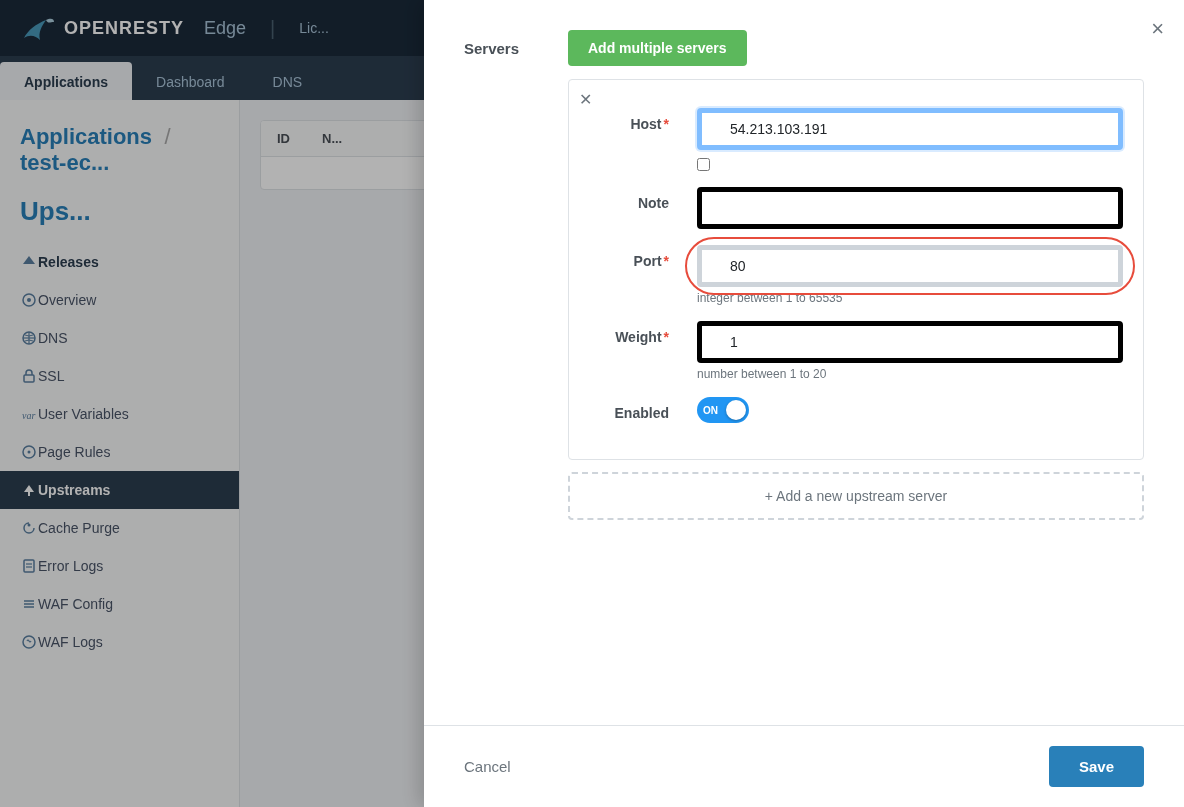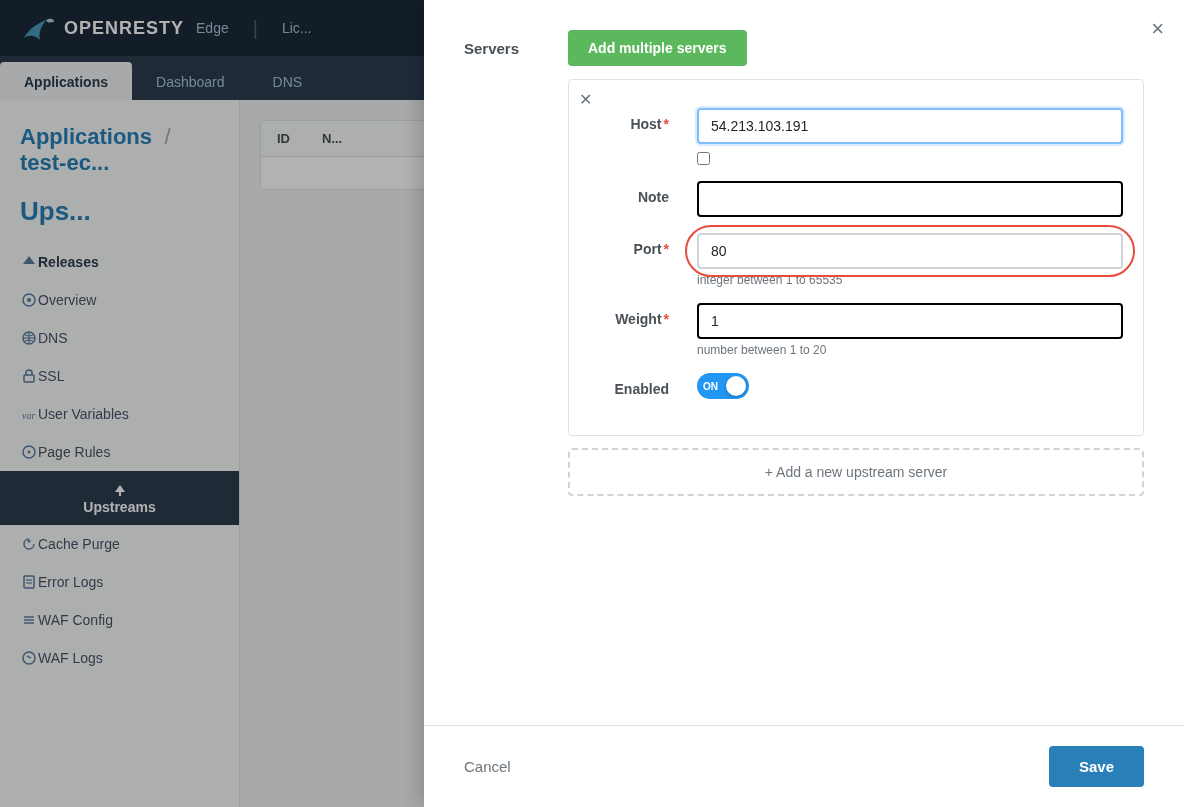--- a/index.html
+++ b/index.html
@@ -3,39 +3,39 @@
   <meta charset="utf-8">
   <style>
     * { box-sizing: border-box; margin: 0; padding: 0; }
     body { font-family: -apple-system, BlinkMacSystemFont, 'Segoe UI', sans-serif; background: #f0f2f5; display: flex; flex-direction: column; width: 1184px; height: 807px; overflow: hidden; }
 
     
     .top-nav { background: #1a2a3a; display: flex; align-items: center; padding: 0 20px; height: 56px; flex-shrink: 0; }
     .logo-area { display: flex; align-items: center; gap: 8px; }
     .logo-bird { width: 36px; height: 36px; }
     .logo-text { color: white; font-size: 18px; font-weight: 700; letter-spacing: 1px; }
-    .logo-edge { color: #aac4d8; font-size: 14px; font-weight: 400; margin-left: 4px; }
+    .logo-edge { color: #aac4d8; font-size: 18px; font-weight: 400; margin-left: 12px; }
     .nav-divider { color: #4a6070; margin: 0 16px; font-size: 20px; }
     .nav-link { color: #aac4d8; font-size: 14px; }
 
     
     .tab-bar { background: #2c3e50; display: flex; align-items: flex-end; padding: 0 0; height: 44px; flex-shrink: 0; }
     .tab { padding: 10px 24px; color: #aac4d8; font-size: 14px; cursor: pointer; border-top: 2px solid transparent; }
     .tab.active { background: #f0f2f5; color: #2c3e50; font-weight: 600; border-top: 2px solid transparent; border-radius: 4px 4px 0 0; }
 
     
     .page-layout { display: flex; flex: 1; overflow: hidden; }
 
     
     .sidebar { width: 240px; background: #f8f9fa; border-right: 1px solid #dee2e6; overflow-y: auto; flex-shrink: 0; padding: 16px 0; }
     .breadcrumb-area { padding: 8px 20px 16px; }
     .page-subtitle { font-size: 26px; font-weight: 600; color: #2980b9; padding: 4px 20px 16px; }
 
     .sidebar-item { display: flex; align-items: center; gap: 0; padding: 10px 20px; cursor: pointer; color: #4a5568; font-size: 14px; }
-    .sidebar-item.active { background: #2c3e50; color: white; font-weight: 600; flex-direction: column; }
+    .sidebar-item.active { background: #2c3e50; color: white; font-weight: 600; }
     .sidebar-icon { width: 18px; height: 18px; display: flex; align-items: center; justify-content: center; flex-shrink: 0; }
 
     
     .main-content { flex: 1; overflow-y: auto; padding: 20px; position: relative; }
 
     
     .table-area { background: white; border-radius: 4px; overflow: hidden; border: 1px solid #dee2e6; margin-bottom: 16px; }
     .table-header { display: flex; background: #f8f9fa; border-bottom: 1px solid #dee2e6; }
     .th { padding: 10px 16px; font-size: 13px; font-weight: 600; color: #495057; }
     .table-row-empty { padding: 16px; }
@@ -56,21 +56,21 @@
     .add-multiple-btn { background: #5cb85c; color: white; border: none; padding: 10px 20px; border-radius: 4px; font-size: 14px; font-weight: 600; cursor: pointer; margin-bottom: 13px; }
 
     
     .server-card { border: 1px solid #dee2e6; border-radius: 4px; padding: 20px; position: relative; background: white; }
     .server-card-close { position: absolute; top: 10px; left: 10px; background: none; border: none; font-size: 16px; color: #6c757d; cursor: pointer; }
 
     .form-row { display: flex; align-items: flex-start; margin-bottom: 16px; gap: 28px; }
     .form-label { width: 80px; text-align: right; font-size: 14px; font-weight: 600; color: #495057; padding-top: 8px; flex-shrink: 0; }
     .form-label .required { color: #e74c3c; margin-left: 2px; }
     .form-control-wrap { flex: 1; }
-    .form-control { width: 100%; padding: 8px 12px; border: 2px solid #000000; border-radius: 4px; font-size: 14px; color: #212529; background: white; }
+    .form-control { width: 100%; padding: 8px 28px; border: 5px solid #000000; border-radius: 4px; font-size: 14px; color: #212529; background: white; }
 
     .form-text { font-size: 12px; color: #6c757d; margin-top: 4px; }
 
     .checkbox-row { display: flex; align-items: flex-start; gap: 8px; margin-top: 6px; }
     .checkbox-label { font-size: 13px; color: #495057; line-height: 1.4; }
 
     
     .port-highlight { position: relative; display: inline-block; width: 100%; }
     .port-highlight .form-control { border-color: #ced4da; }
     .port-circle { position: absolute; top: -8px; left: -12px; right: -12px; bottom: -8px; border: 2px solid #e74c3c; border-radius: 50px; pointer-events: none; }

